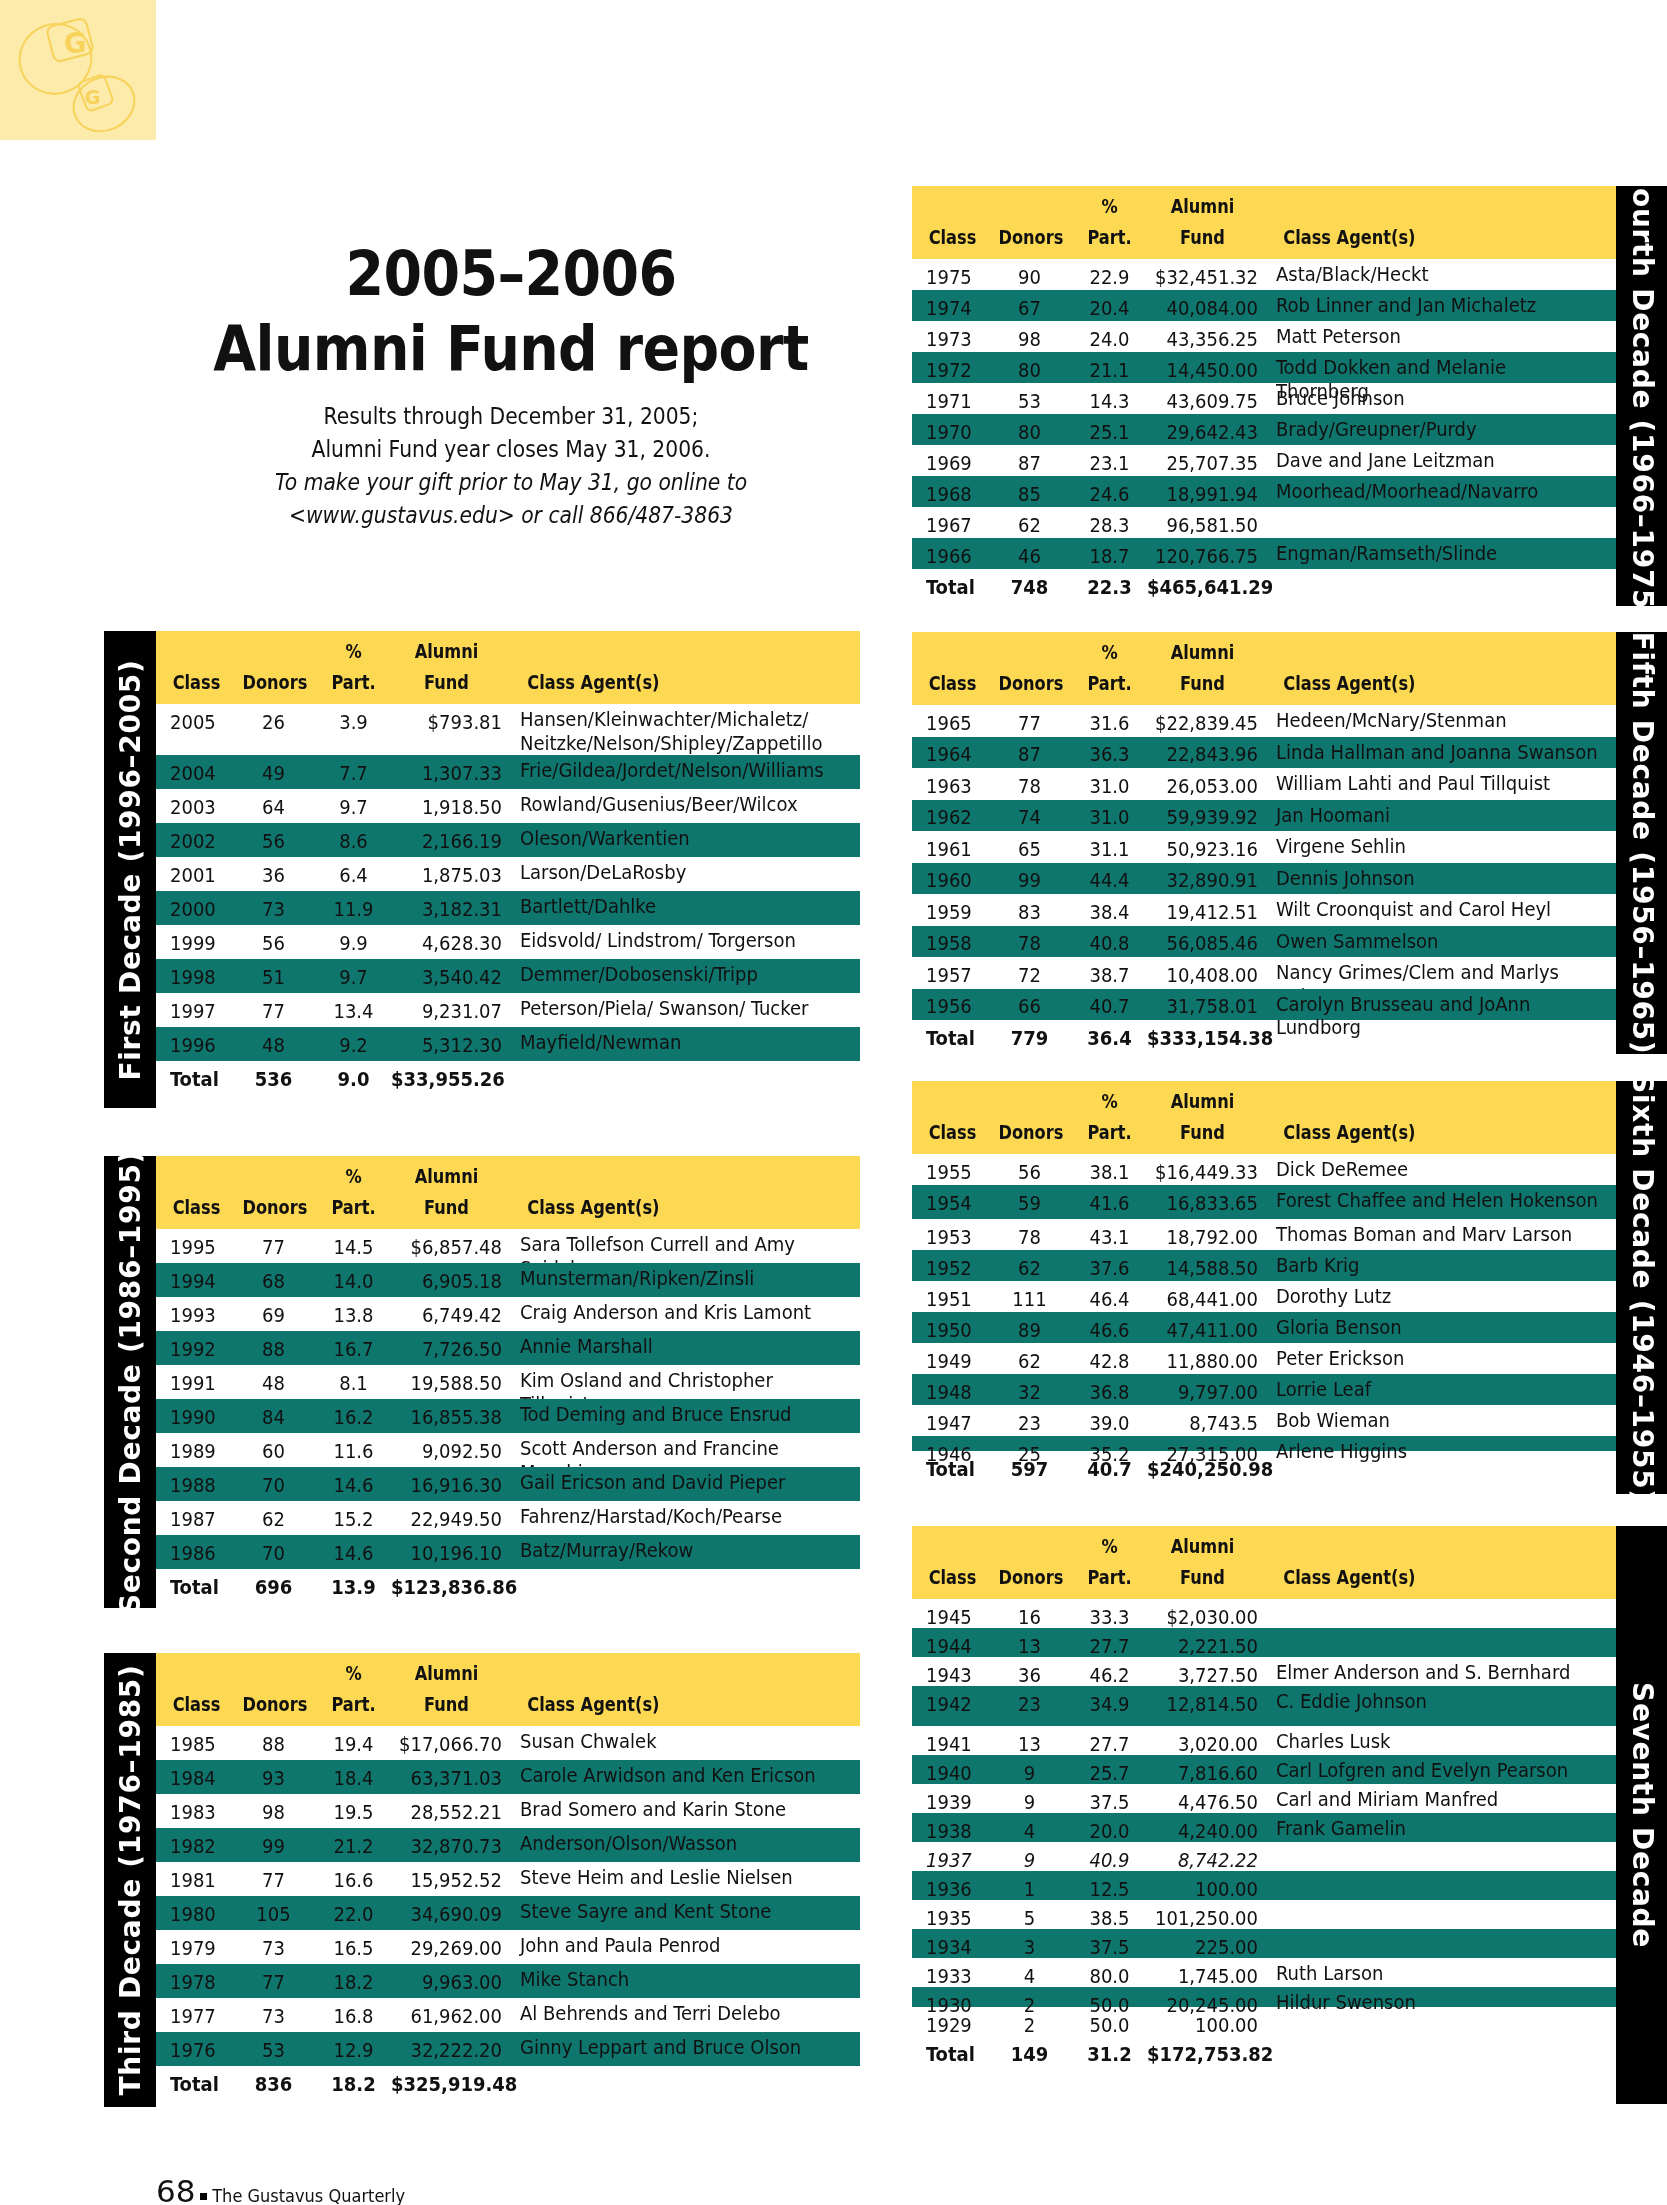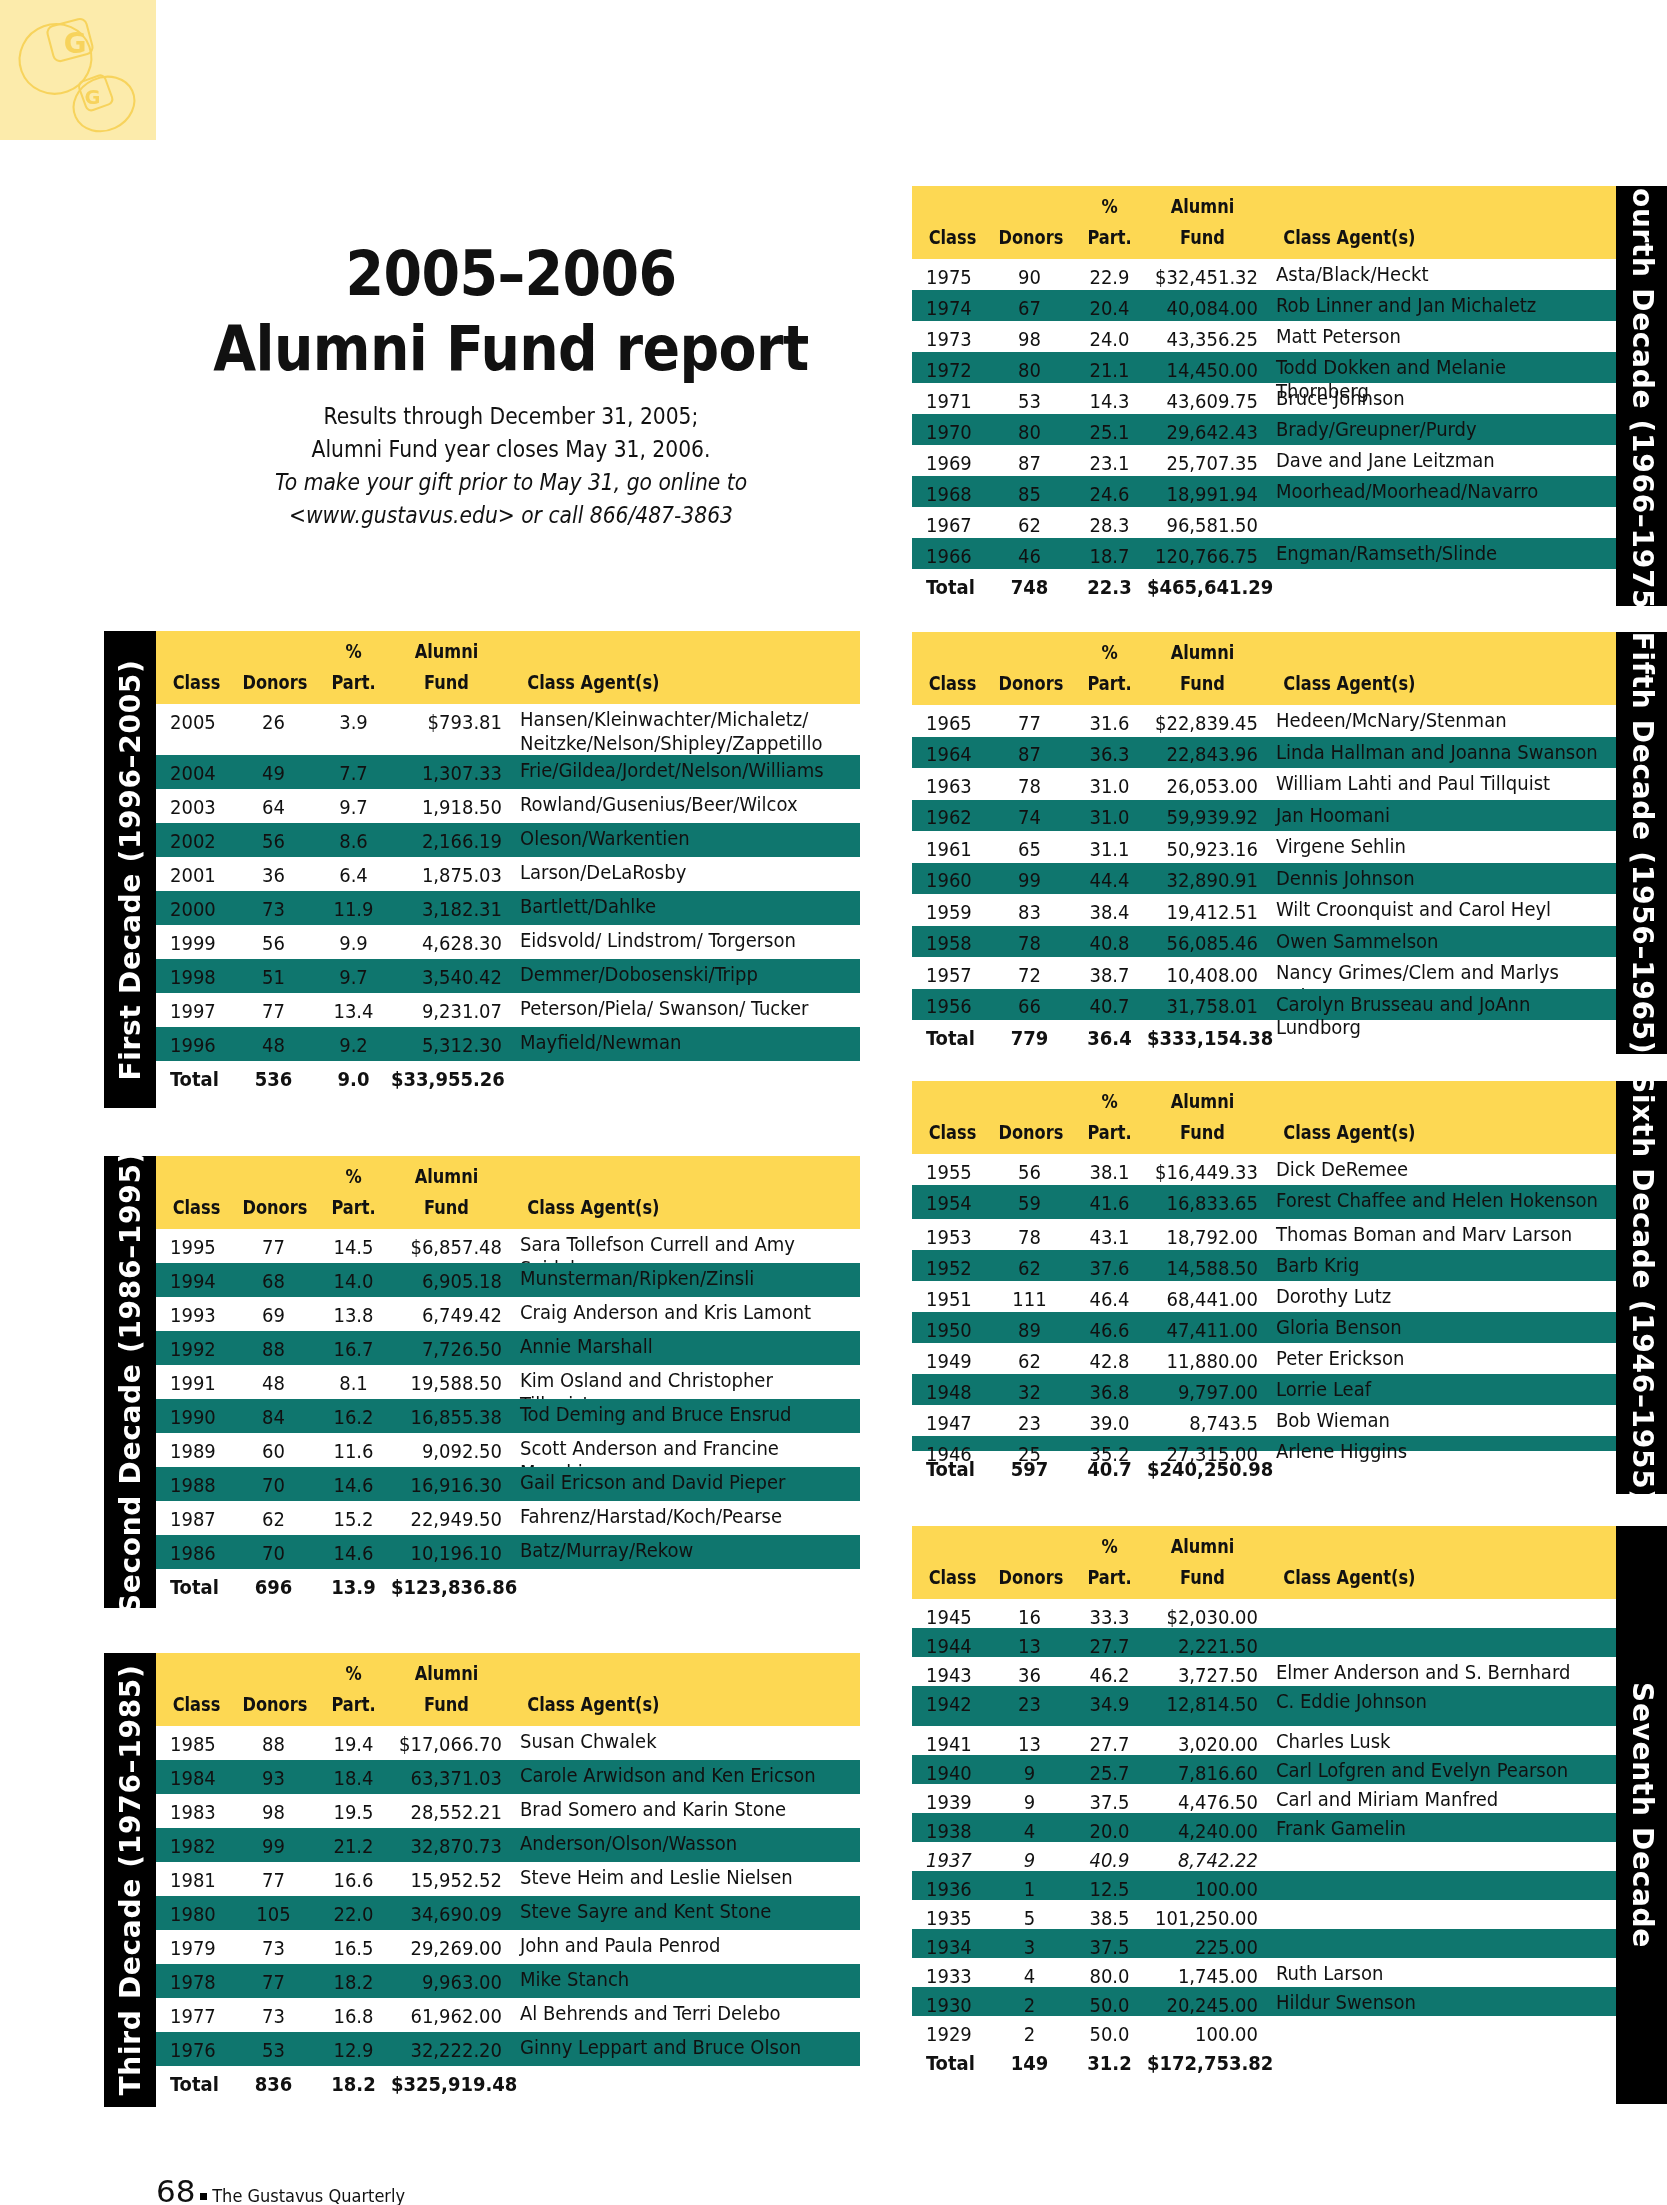--- a/index.html
+++ b/index.html
@@ -727,21 +727,21 @@
         <div class="c-fund">225.00</div>
         <div class="c-agent agent"></div>
       </div>
       <div class="row" style="height: 29px;">
         <div class="c-class">1933</div>
         <div class="c-don">4</div>
         <div class="c-part">80.0</div>
         <div class="c-fund">1,745.00</div>
         <div class="c-agent agent">Ruth Larson</div>
       </div>
-      <div class="row alt" style="height: 29px;">
+      <div class="row alt" style="height: 20px;">
         <div class="c-class">1930</div>
         <div class="c-don">2</div>
         <div class="c-part">50.0</div>
         <div class="c-fund">20,245.00</div>
         <div class="c-agent agent">Hildur Swenson</div>
       </div>
       <div class="row" style="height: 29px;">
         <div class="c-class">1929</div>
         <div class="c-don">2</div>
         <div class="c-part">50.0</div>

